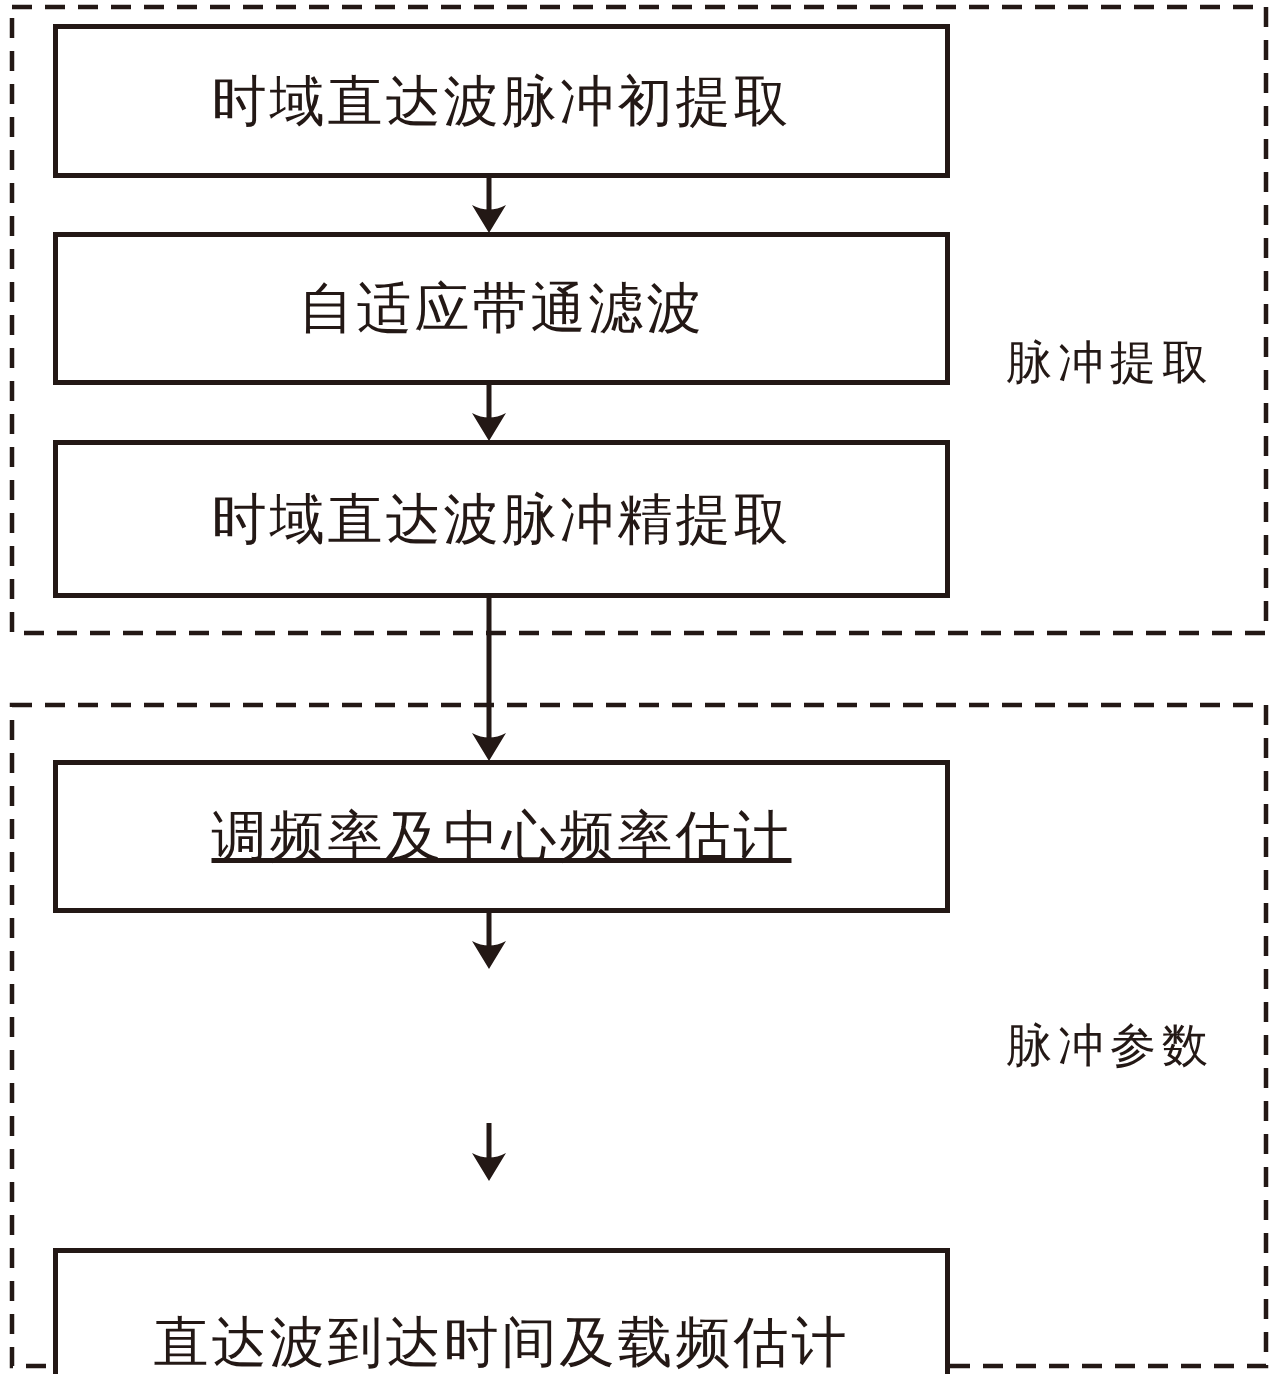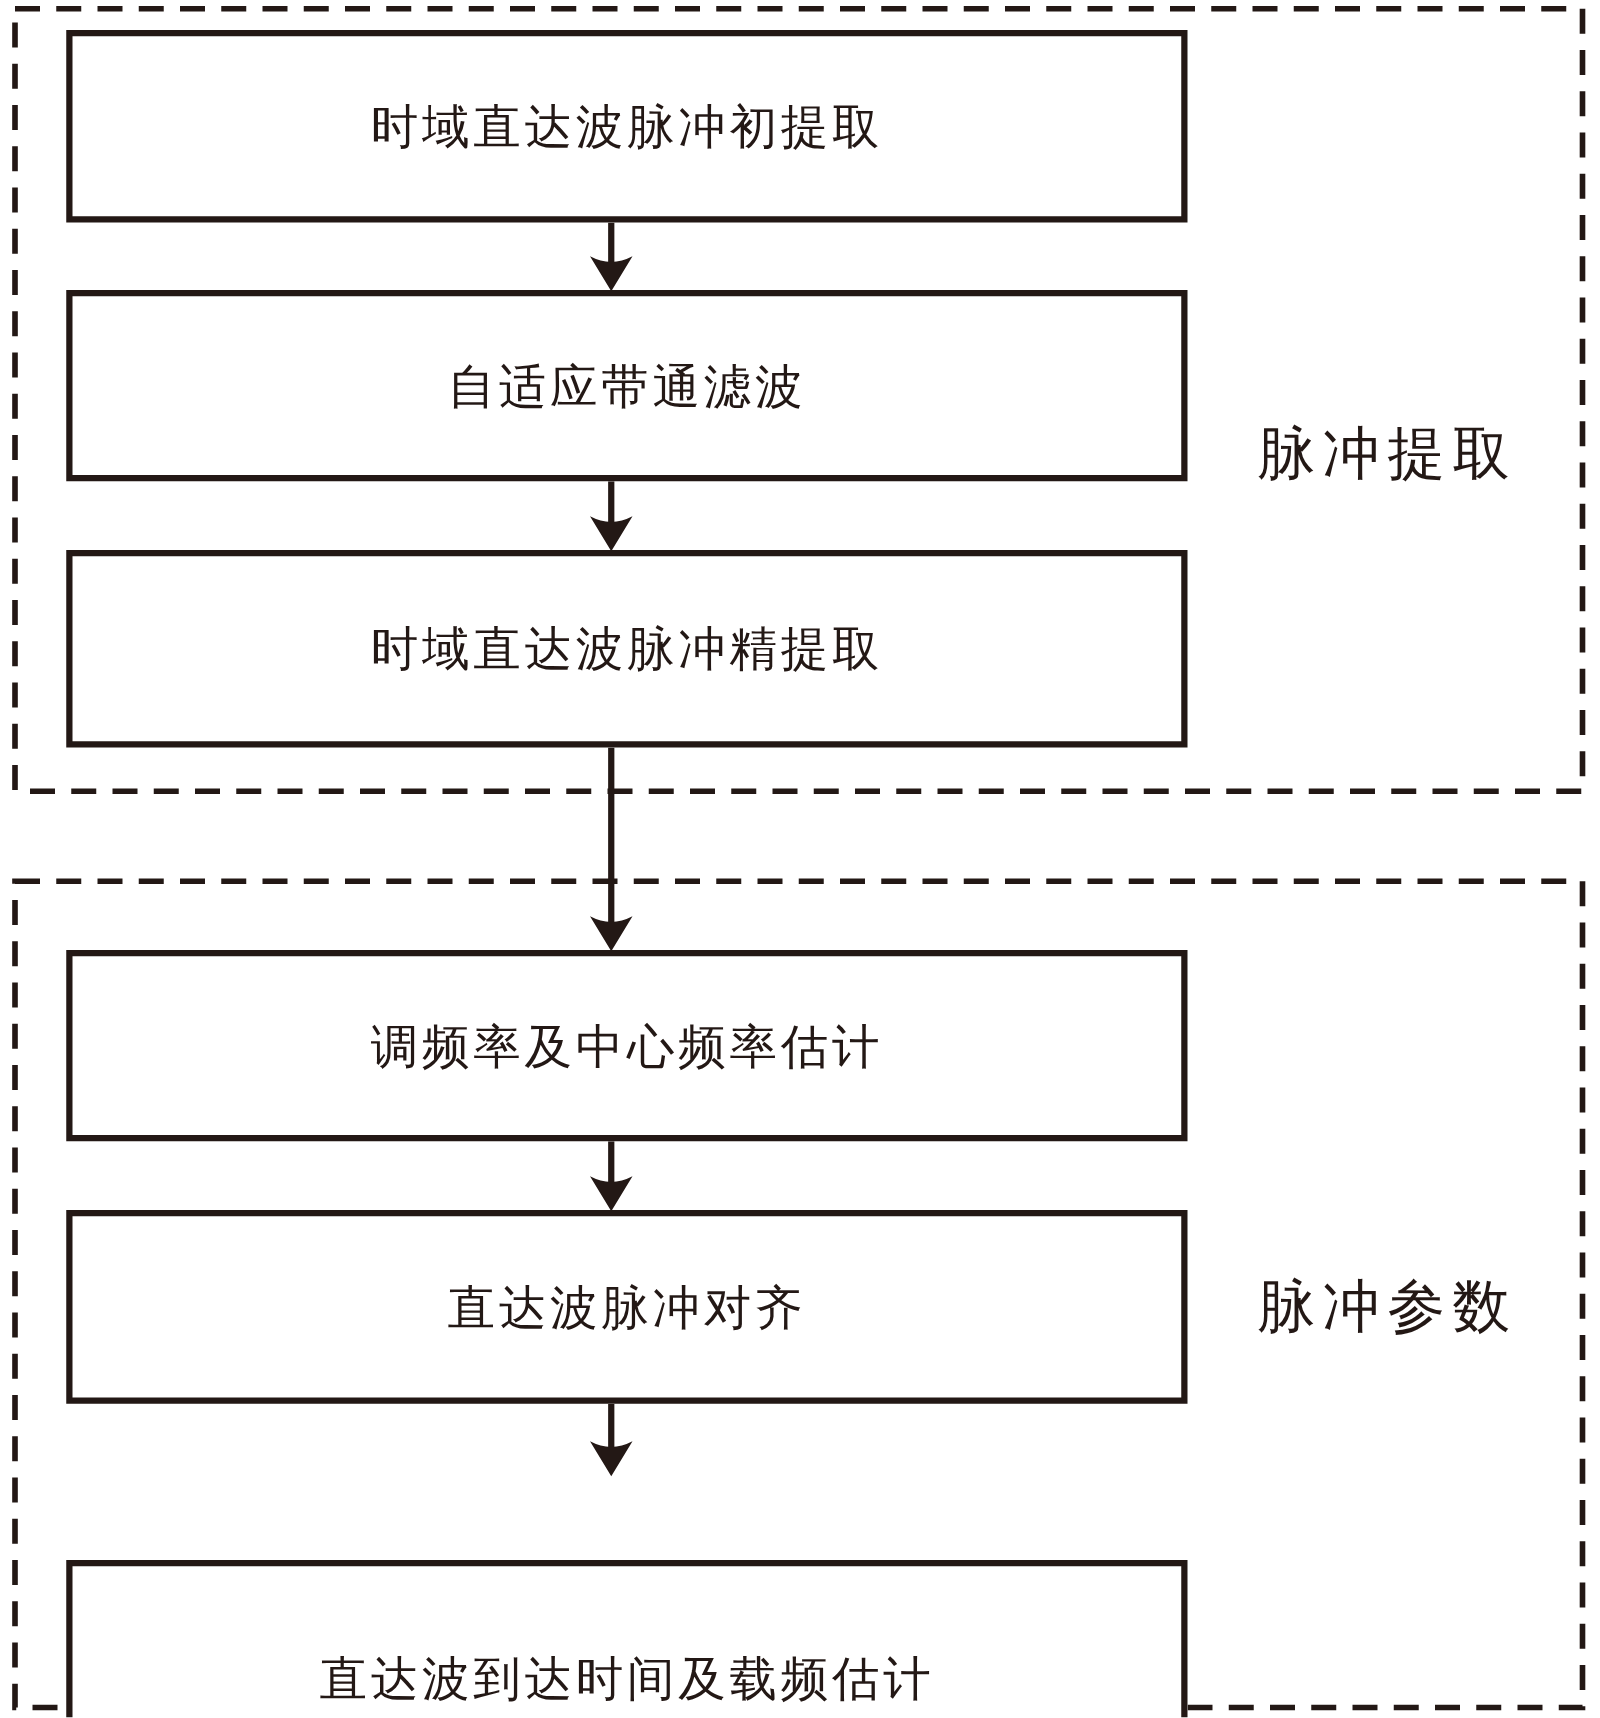--- a/index.html
+++ b/index.html
@@ -28,29 +28,29 @@
     left: 53px;
     width: 897px;
     border: 5px solid #231815;
     background: #ffffff;
     box-sizing: border-box;
     display: flex;
     align-items: center;
     justify-content: center;
   }
   .flow-box .box-text {
-    font-size: 38px;
+    font-size: 55px;
     letter-spacing: 3px;
     white-space: nowrap;
     line-height: 1;
   }
   .box1 { top: 24px;   height: 154px; }
   .box2 { top: 232px;  height: 153px; }
   .box3 { top: 440px;  height: 158px; }
-  .box4 { top: 760px;  height: 153px; }
+  .box4 { top: 760px;  height: 153px; text-decoration: underline; }
   .box5 { top: 968px;  height: 155px; }
   .box6 { top: 1248px; height: 189px; }
   .group-label {
     position: absolute;
     left: 950px;
     width: 320px;
     text-align: center;
     font-size: 46px;
     letter-spacing: 6px;
     line-height: 58px;
@@ -100,23 +100,20 @@
   <div class="flow-box box3">
     <span class="box-text">时域直达波脉冲精提取</span>
   </div>
   <div class="flow-box box2">
     <span class="box-text">自适应带通滤波</span>
   </div>
 
   <div class="flow-box box4">
     <span class="box-text">调频率及中心频率估计</span>
   </div>
-  <div class="flow-box box5">
-    <span class="box-text">直达波脉冲对齐</span>
-  </div>
   <div class="flow-box box6">
     <span class="box-text">直达波到达时间及载频估计</span>
   </div>
 
   <div class="group-label label1">
     <span>脉冲提取</span>
   </div>
   <div class="group-label label2">
     <div>脉冲参数</div>
   </div>

